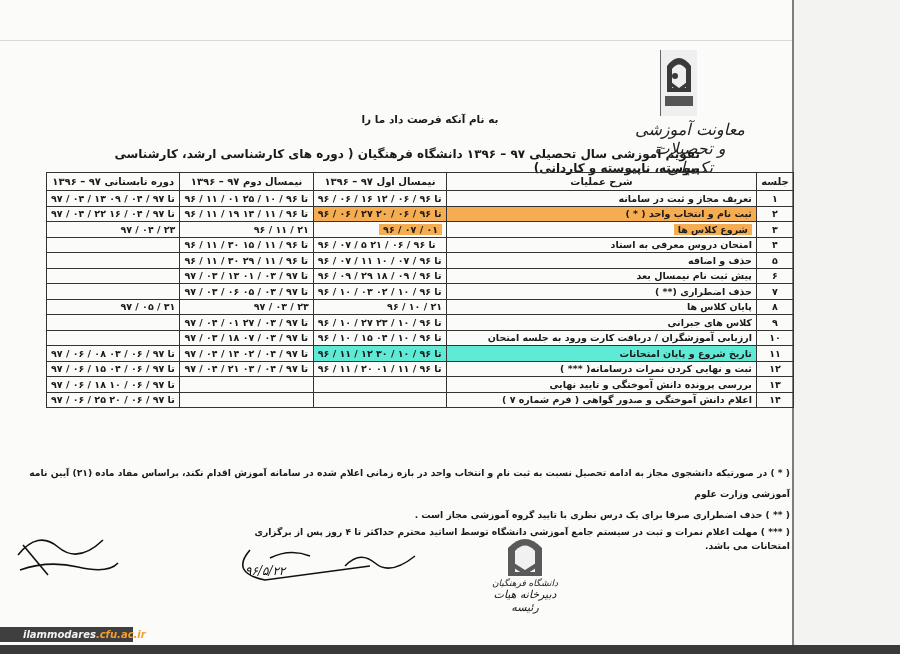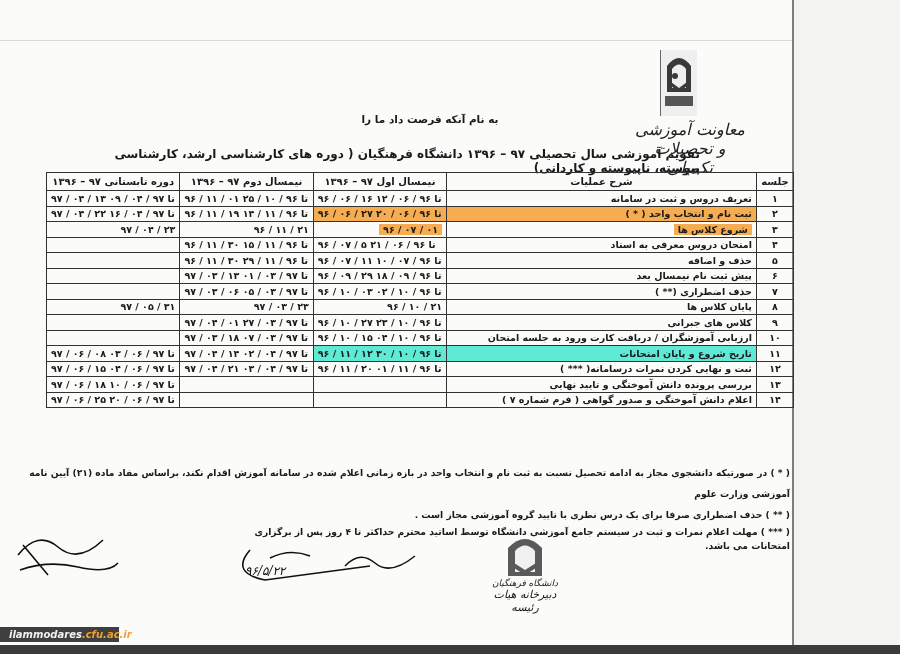--- a/index.html
+++ b/index.html
@@ -61,21 +61,21 @@
   }
   .notes p { margin:0; }
   .sig { position:absolute; font-family:"DejaVu Serif", serif; font-style:italic; color:#111; }
   .stamp-caption {
     position:absolute; left:480px; top:578px; width:90px; direction:rtl; text-align:center;
     font-family:"DejaVu Serif", serif; font-style:italic; font-size:11px;
   }
   .watermark {
     position:absolute; left:0; top:627px; width:110px; height:15px;
     background:#3f3f3f; color:#f2f2f2; font-size:10px; font-weight:bold; font-style:italic;
-    line-height:15px; padding-left:9px;
+    line-height:15px; padding-left:23px;
   }
   .watermark .dom { color:#f0a030; }
 </style>
 </head>
 <body>
 
 <div class="page">
   <div class="topline"></div>
 
   <div class="logo-box">
@@ -97,21 +97,21 @@
         <th class="c-row">جلسه</th>
         <th class="c-desc" style="text-align:center">شرح عملیات</th>
         <th class="c-date">نیمسال اول ۹۷ – ۱۳۹۶</th>
         <th class="c-date">نیمسال دوم ۹۷ – ۱۳۹۶</th>
         <th class="c-date">دوره تابستانی ۹۷ – ۱۳۹۶</th>
       </tr>
     </thead>
     <tbody>
       <tr>
         <td class="c-row">۱</td>
-        <td class="c-desc">تعریف دروس و ثبت در سامانه</td>
+        <td class="c-desc">تعریف مجاز و ثبت در سامانه</td>
         <td class="c-date">۹۶ / ۰۶ / ۱۶ تا ۹۶ / ۰۶ / ۱۲</td>
         <td class="c-date">۹۶ / ۱۱ / ۰۱ تا ۹۶ / ۱۰ / ۲۵</td>
         <td class="c-date">۹۷ / ۰۴ / ۱۳ تا ۹۷ / ۰۴ / ۰۹</td>
       </tr>
       <tr>
         <td class="c-row">۲</td>
         <td class="c-desc hl-orange">ثبت نام و انتخاب واحد ( * )</td>
         <td class="c-date hl-orange">۹۶ / ۰۶ / ۲۷ تا ۹۶ / ۰۶ / ۲۰</td>
         <td class="c-date">۹۶ / ۱۱ / ۱۹ تا ۹۶ / ۱۱ / ۱۴</td>
         <td class="c-date">۹۷ / ۰۴ / ۲۲ تا ۹۷ / ۰۴ / ۱۶</td>

